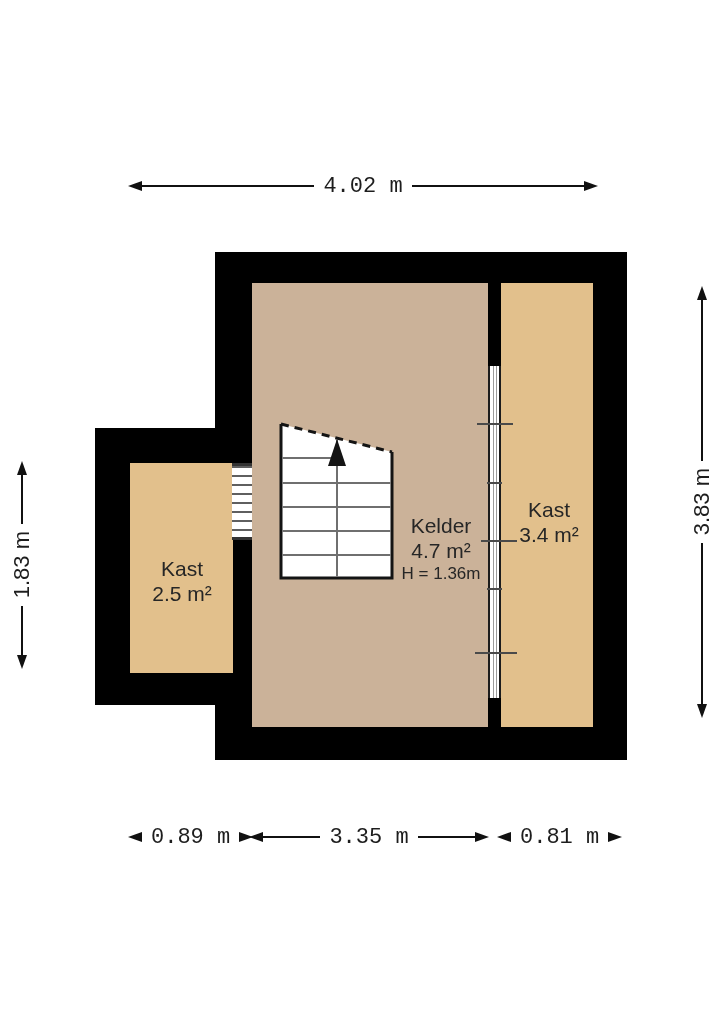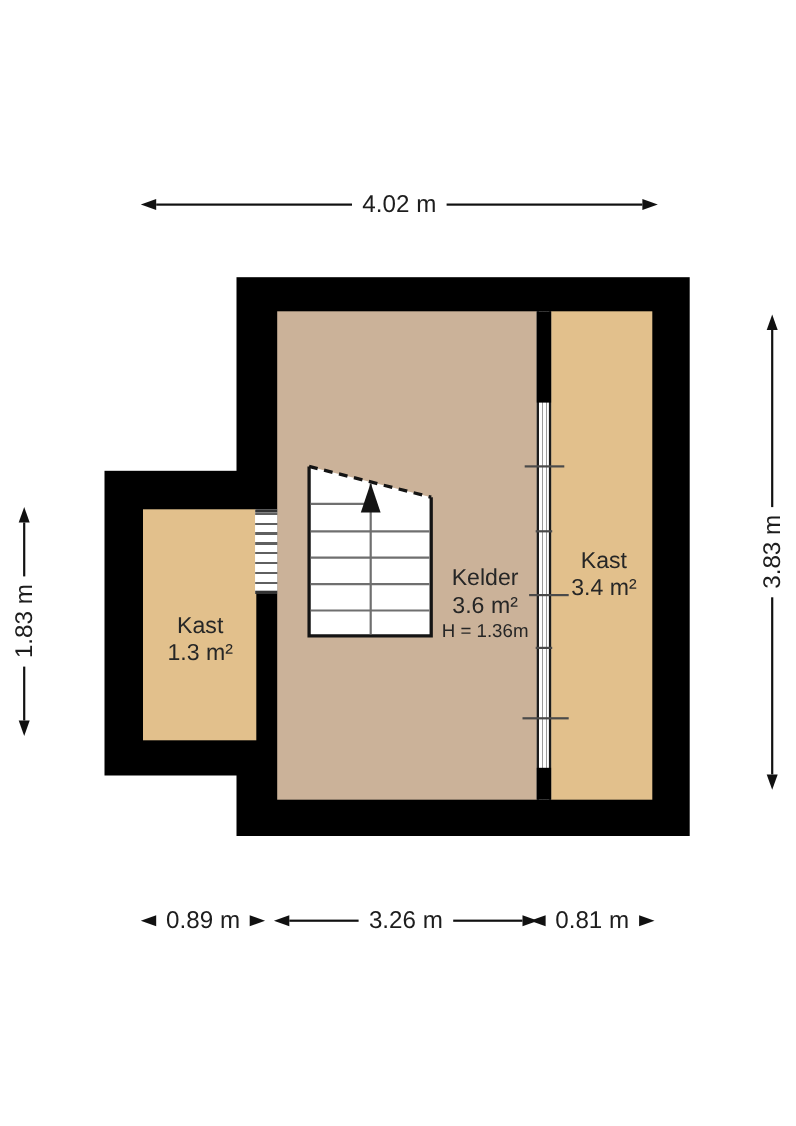--- a/index.html
+++ b/index.html
@@ -37,21 +37,21 @@
   .dim{position:absolute;display:flex;align-items:center;font-size:22px;color:#1d1d1d;white-space:nowrap;}
   .dim-h{flex-direction:row;}
   .dim-v{flex-direction:column;}
   .dline-h{flex:1 1 auto;height:2px;background:#111;}
   .dline-v{flex:1 1 auto;width:2px;background:#111;}
   .tri{width:0;height:0;flex:0 0 auto;}
   .tri-left{border-top:5px solid transparent;border-bottom:5px solid transparent;border-right:14px solid #111;}
   .tri-right{border-top:5px solid transparent;border-bottom:5px solid transparent;border-left:14px solid #111;}
   .tri-up{border-left:5px solid transparent;border-right:5px solid transparent;border-bottom:14px solid #111;}
   .tri-down{border-left:5px solid transparent;border-right:5px solid transparent;border-top:14px solid #111;}
-  .dim-h .txt{margin:17px 9px;}
+  .dim-h .txt{margin:17px 9px;font-family:Liberation Mono, monospace;}
   .dim-v .txt{margin:7px 0;writing-mode:vertical-rl;transform:rotate(180deg);}
   .stairs-svg{position:absolute;}
 </style>
 </head>
 <body>
 
 <div class="abs" style="left:0;top:0;width:724px;height:1024px;">
 
   <div class="wall" style="left:215px;top:252px;width:412px;height:508px;"></div>
   <div class="wall" style="left:95px;top:428px;width:155px;height:277px;"></div>
@@ -79,30 +79,30 @@
     <line x1="282.5" y1="483" x2="390.5" y2="483" stroke="#6f6f6f" stroke-width="2"></line>
     <line x1="282.5" y1="507" x2="390.5" y2="507" stroke="#6f6f6f" stroke-width="2"></line>
     <line x1="282.5" y1="531" x2="390.5" y2="531" stroke="#6f6f6f" stroke-width="2"></line>
     <line x1="282.5" y1="555" x2="390.5" y2="555" stroke="#6f6f6f" stroke-width="2"></line>
     <line x1="337" y1="440" x2="337" y2="576.5" stroke="#6f6f6f" stroke-width="2"></line>
     <polygon points="337,439 328,466 346,466" fill="#141414"></polygon>
   </svg>
 
   <div class="room-label" style="left:441px;top:549px;">
     <div class="l1">Kelder</div>
-    <div class="l2">3.6 m²</div>
+    <div class="l2">4.7 m²</div>
     <div class="l3">H = 1.36m</div>
   </div>
   <div class="room-label" style="left:549px;top:523px;">
     <div class="l1">Kast</div>
     <div class="l2">3.4 m²</div>
   </div>
   <div class="room-label" style="left:182px;top:582px;">
     <div class="l1">Kast</div>
-    <div class="l2">1.3 m²</div>
+    <div class="l2">2.5 m²</div>
   </div>
 
   <div class="dim dim-h" style="left:128px;top:174px;width:470px;height:24px;">
     <span class="tri tri-left"></span>
     <span class="dline-h"></span>
     <span class="txt">4.02 m</span>
     <span class="dline-h"></span>
     <span class="tri tri-right"></span>
   </div>
 
@@ -124,24 +124,24 @@
 
   <div class="dim dim-h" style="left:128px;top:825px;width:105px;height:24px;justify-content:space-between;">
     <span class="tri tri-left"></span>
     <span class="txt">0.89 m</span>
     <span class="tri tri-right"></span>
   </div>
 
   <div class="dim dim-h" style="left:249px;top:825px;width:240px;height:24px;">
     <span class="tri tri-left"></span>
     <span class="dline-h"></span>
-    <span class="txt">3.26 m</span>
+    <span class="txt">3.35 m</span>
     <span class="dline-h"></span>
     <span class="tri tri-right"></span>
   </div>
 
-  <div class="dim dim-h" style="left:497px;top:825px;width:98px;height:24px;justify-content:flex-end;">
+  <div class="dim dim-h" style="left:497px;top:825px;width:98px;height:24px;justify-content:space-between;">
     <span class="tri tri-left"></span>
     <span class="txt">0.81 m</span>
     <span class="tri tri-right"></span>
   </div>
 
 </div>
 
 </body></html>

